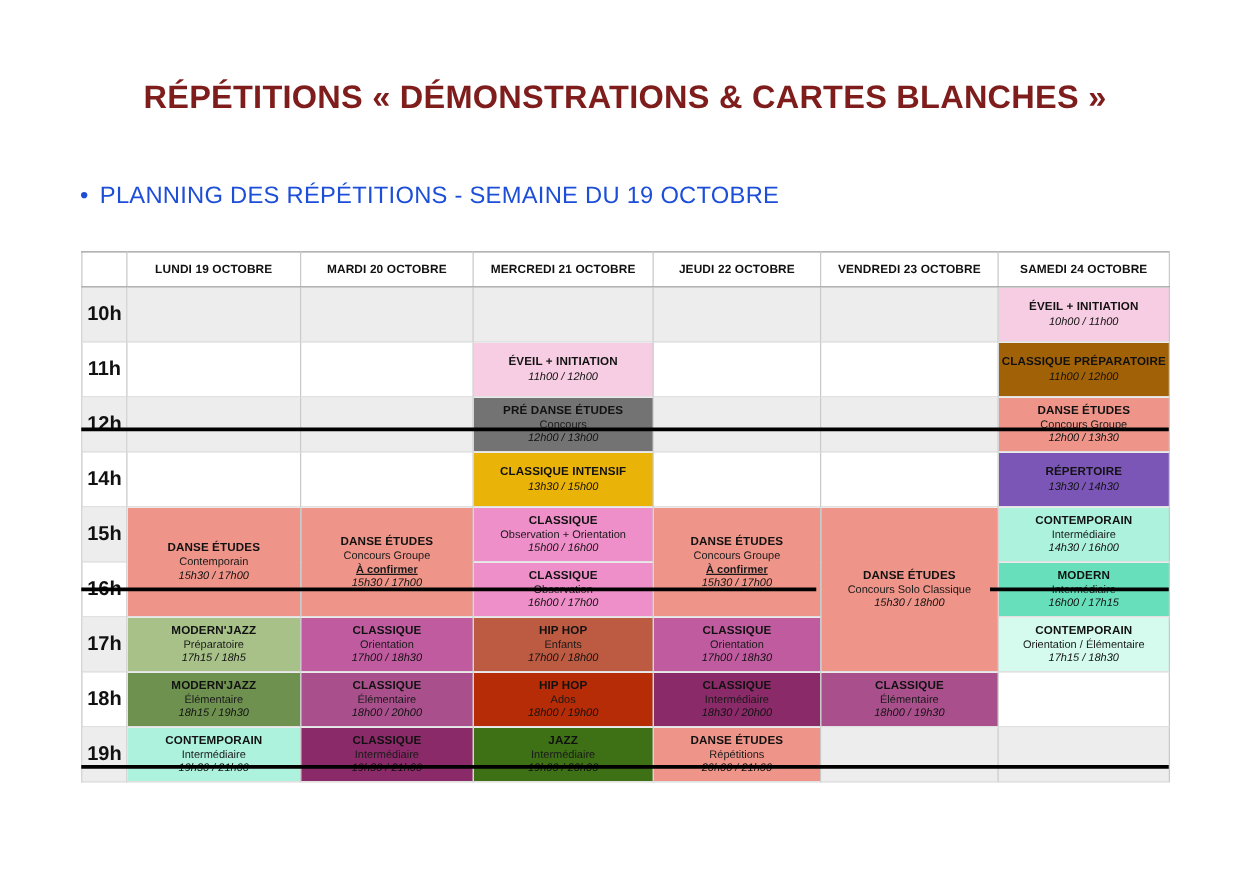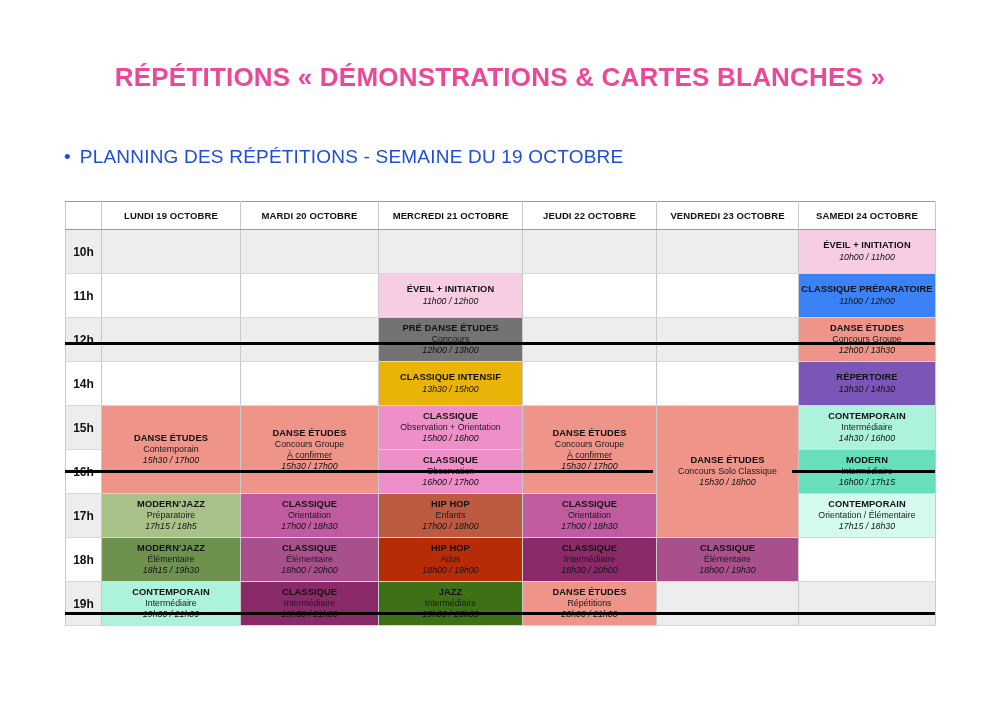--- a/index.html
+++ b/index.html
@@ -19,21 +19,21 @@
     height: 707px;
   }
   .title {
     position: absolute;
     left: 0;
     top: 62px;
     width: 1000px;
     text-align: center;
     font-size: 26px;
     font-weight: bold;
-    color: #ec4899;
+    color: #7f1d1d;
     letter-spacing: 0.2px;
   }
   .subtitle {
     position: absolute;
     left: 64px;
     top: 146px;
     font-size: 19px;
     color: #1d4ed8;
     letter-spacing: 0.2px;
     white-space: nowrap;
@@ -83,21 +83,21 @@
   col.c-time { width: 36px; }
   col.c-day  { width: 139px; }
   col.c-day2 { width: 138px; }
   col.c-day3 { width: 144px; }
   col.c-day4 { width: 134px; }
   col.c-day5 { width: 142px; }
   col.c-day6 { width: 137px; }
 
   td.timecell {
     text-align: center;
-    font-size: 12px;
+    font-size: 16px;
     font-weight: bold;
     color: #111111;
     background: #ffffff;
     border-left: 1px solid #9a9a9a;
     border-right: 1px solid #c9c9c9;
   }
   td.timecell.shade { background: #ededed; }
 
   td.cell {
     text-align: center;
@@ -114,21 +114,21 @@
     font-size: 9.3px;
     font-weight: bold;
     color: #111111;
     letter-spacing: 0.1px;
   }
   .evt .t2 {
     font-size: 8.8px;
     color: #1a1a1a;
   }
   .evt .t2.confirm {
-    font-weight: normal;
+    font-weight: bold;
     text-decoration: underline;
   }
   .evt .t3 {
     font-size: 8.8px;
     font-style: italic;
     color: #111111;
   }
 
   
   .hrule {
@@ -200,21 +200,21 @@
           <td class="cell"></td>
           <td class="cell"></td>
           <td class="cell" style="background: rgb(246, 205, 226);">
             <div class="evt">
               <div class="t1">ÉVEIL + INITIATION</div>
               <div class="t3">11h00 / 12h00</div>
             </div>
           </td>
           <td class="cell"></td>
           <td class="cell"></td>
-          <td class="cell" style="background: #3b82f6;">
+          <td class="cell" style="background: #a16207;">
             <div class="evt">
               <div class="t1">CLASSIQUE PRÉPARATOIRE</div>
               <div class="t3">11h00 / 12h00</div>
             </div>
           </td>
         </tr>
 
         <tr>
           <td class="timecell shade">12h</td>
           <td class="cell empty-shade"></td>

